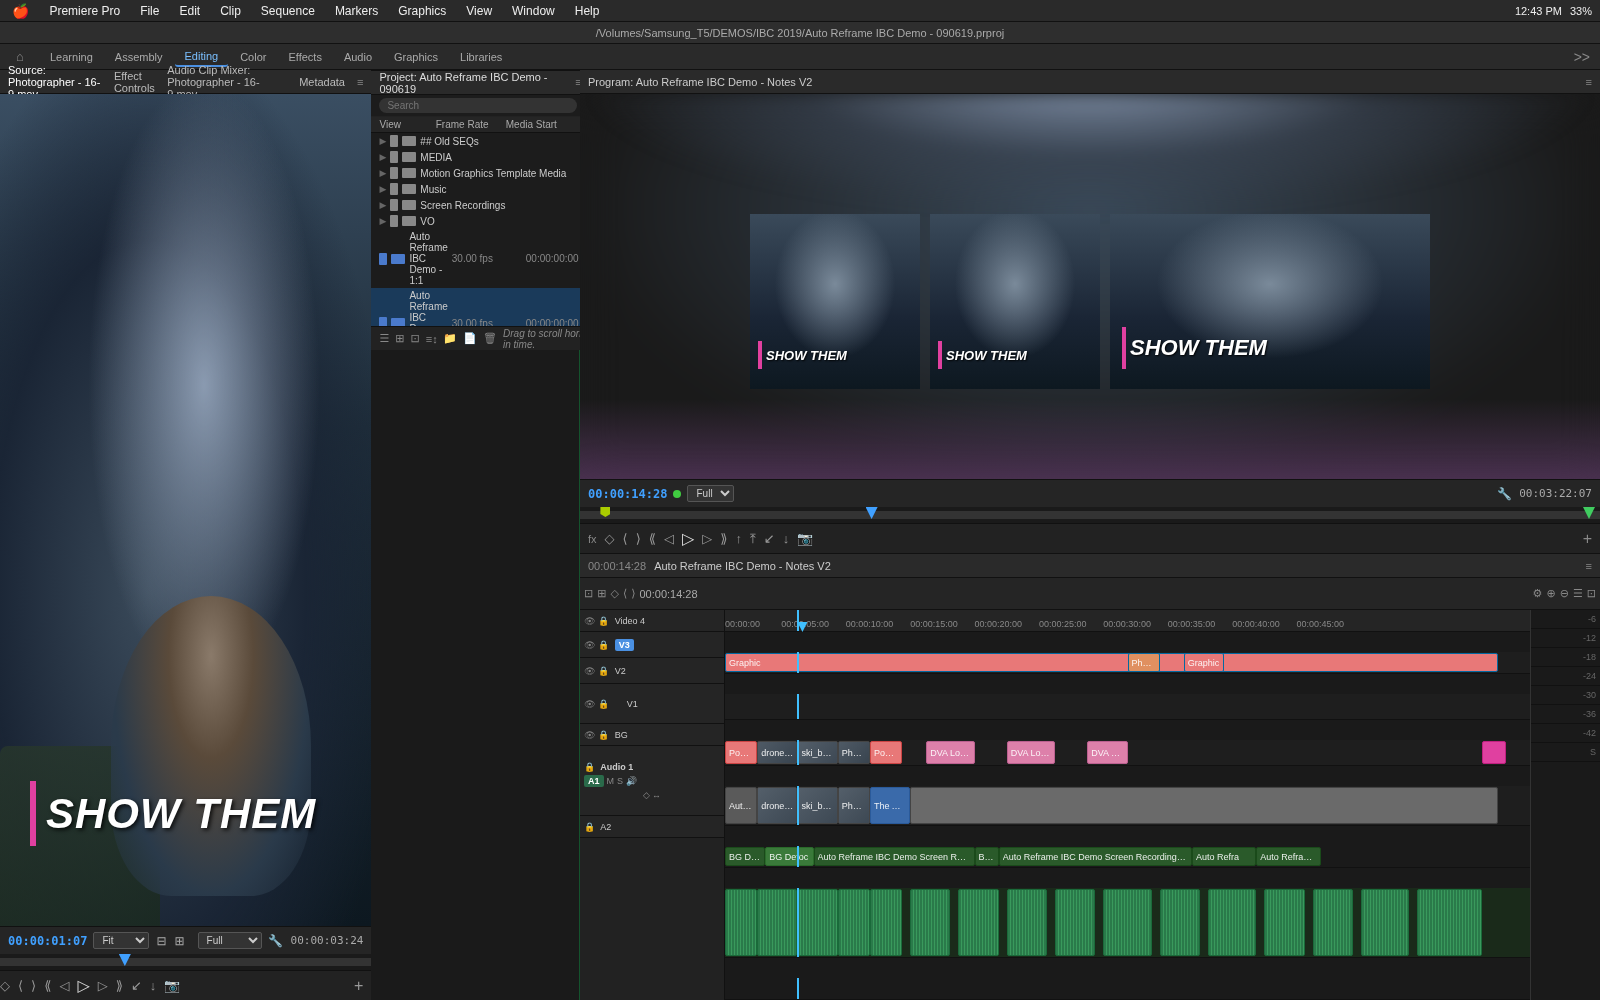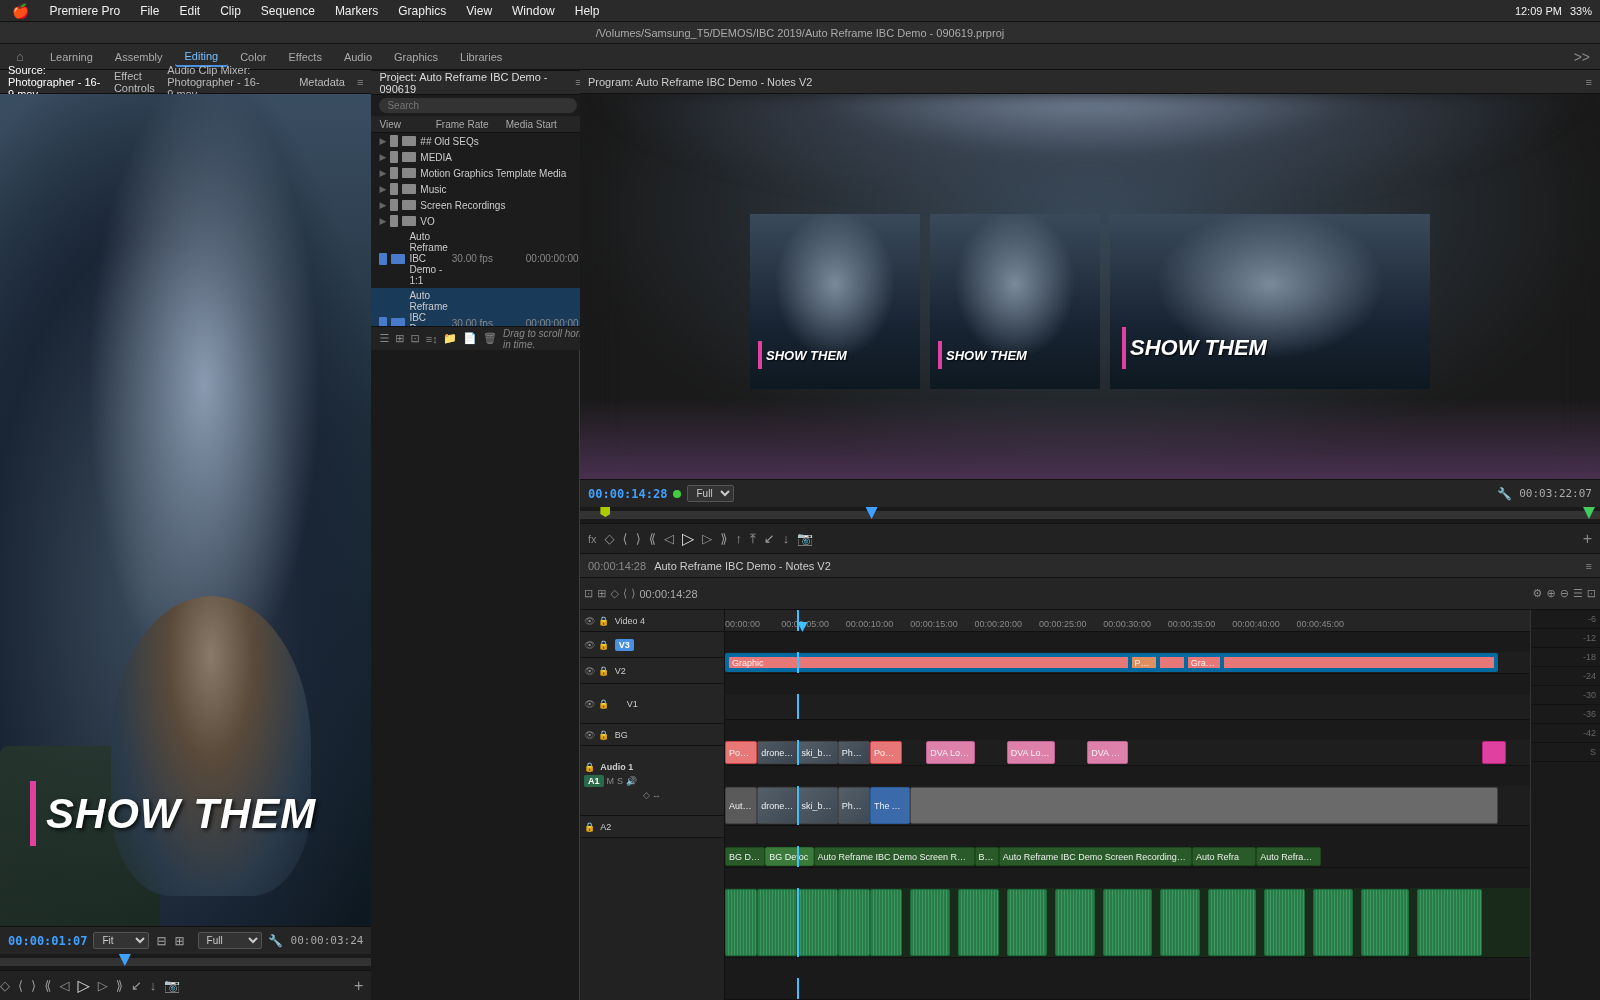--- a/index.html
+++ b/index.html
@@ -541,21 +541,21 @@
       height: calc(100% - 2px);
       border-radius: 2px;
       overflow: hidden;
       display: flex;
       align-items: center;
       padding: 0 3px;
     }
     .clip-label { font-size: 9px; color: rgba(255,255,255,0.9); white-space: nowrap; overflow: hidden; text-overflow: ellipsis; }
 
     
-    .clip-graphic { background: #e87878; border: 4px solid #0369a1; }
+    .clip-graphic { background: #e87878; border: 1px solid #0369a1; }
 
     
     .clip-powered { background: #e87878; border: 1px solid #cc4444; }
     .clip-drone { background: #5a5a5a; overflow: hidden; border: 1px solid #444; }
     .clip-ski { background: #6a6a6a; overflow: hidden; border: 1px solid #444; }
     .clip-dva-lower { background: #dd80aa; border: 1px solid #bb6090; }
 
     
     .clip-v1-1 { background: #5a5a5a; border: 1px solid #444; overflow: hidden; }
     .clip-v1-2 { background: #6a6a6a; border: 1px solid #444; overflow: hidden; }
@@ -609,21 +609,21 @@
   <span class="menu-item">Edit</span>
   <span class="menu-item">Clip</span>
   <span class="menu-item">Sequence</span>
   <span class="menu-item">Markers</span>
   <span class="menu-item">Graphics</span>
   <span class="menu-item">View</span>
   <span class="menu-item">Window</span>
   <span class="menu-item">Help</span>
   <span class="menu-spacer"></span>
   <div class="menu-right">
-    <span>12:09 PM</span>
+    <span>12:43 PM</span>
     <span>33%</span>
   </div>
 </div>
 
 <div id="title-bar">
   <span>/Volumes/Samsung_T5/DEMOS/IBC 2019/Auto Reframe IBC Demo - 090619.prproj</span>
 </div>
 
 <div id="workspace-tabs">
   <div class="home-btn">⌂</div>

